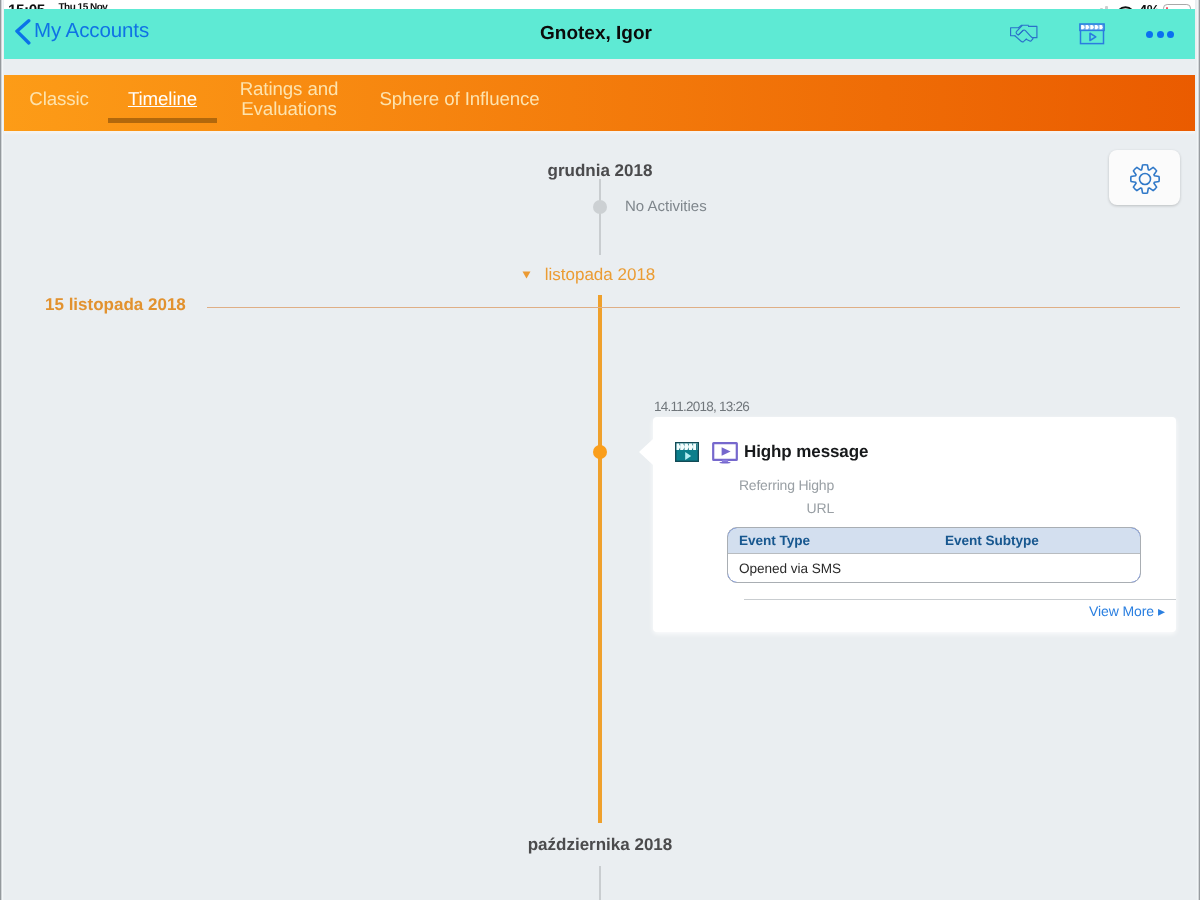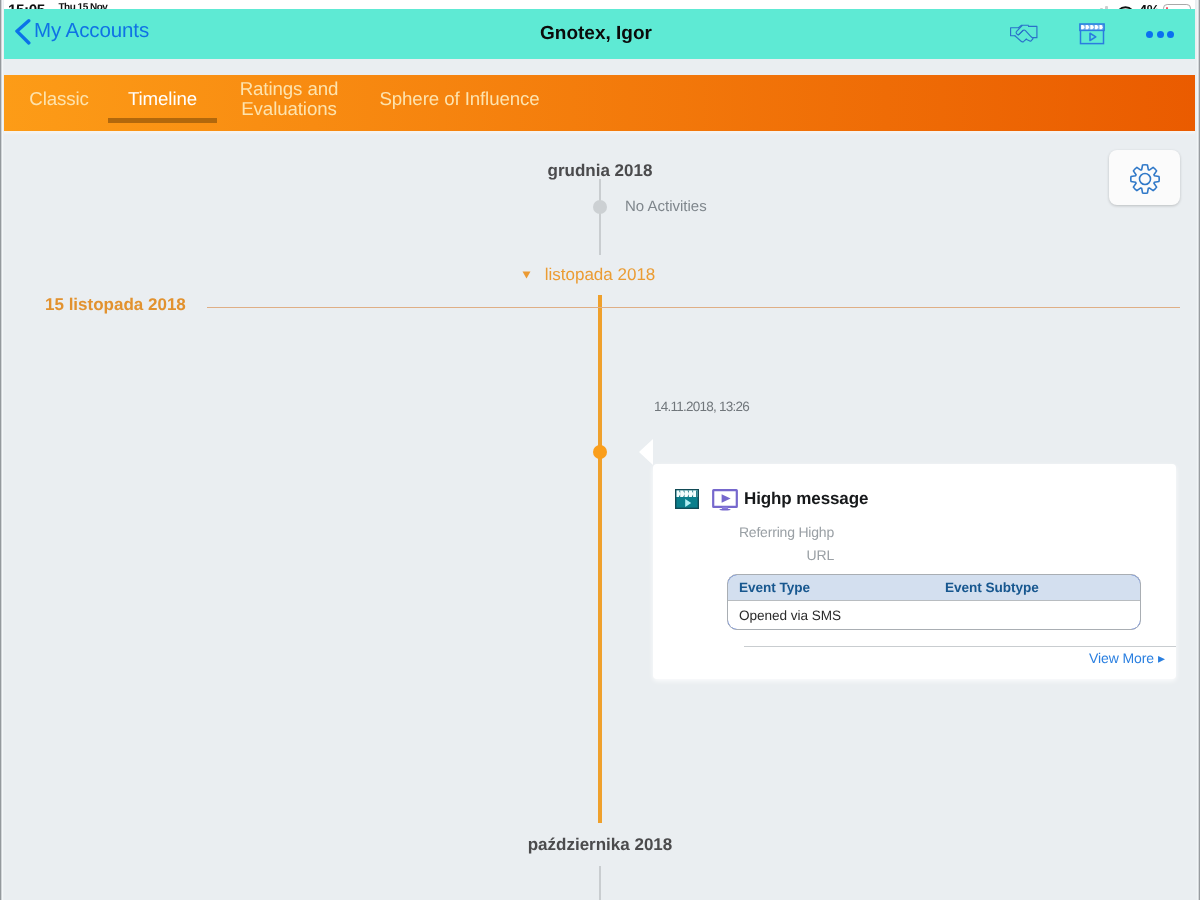--- a/index.html
+++ b/index.html
@@ -155,21 +155,21 @@
             <span></span>
             <span></span>
             <span></span>
           </span>
       </div>
     </div>
   </div>
 
   <div class="tabbar">
     <div class="tab" style="left:0px;width:118px;">Classic</div>
-    <div class="tab active" style="left:108px;width:109px;">Timeline</div>
+    <div class="tab active" style="left:108px;width:109px;text-decoration:underline;">Timeline</div>
     <div class="tab" style="left:338px;width:243px;">Sphere of Influence</div>
     <div class="tab" style="left:217px;width:144px;">Ratings and
 Evaluations</div>
   </div>
 
   <div class="tabbar-glow"></div>
 
   <div class="month-label" style="top:161px;">grudnia 2018</div>
   <div class="tl-line" style="top:179px;height:76px;"></div>
   <div class="tl-dot-gray" style="top:200px;"></div>
@@ -179,21 +179,21 @@
   <svg width="9" height="8" viewBox="0 0 9 8" style="position:absolute;left:522px;top:271px;">
       <path d="M0.5 0.6 H8.5 L4.5 7.4 Z" fill="#eb9a33"></path>
     </svg>
   <div class="tl-line-orange" style="top:295px;height:528px;"></div>
   <div class="day-label" style="left:45px;top:295px;">15 listopada 2018</div>
   <div class="day-rule" style="left:207px;top:307px;width:973px;"></div>
   <div class="tl-dot-orange" style="top:445px;"></div>
 
   <div class="card-ts" style="left:654px;top:399px;">14.11.2018, 13:26</div>
   <div class="card-arrow" style="left:639px;top:439px;"></div>
-  <div class="card" style="left:653px;top:417px;width:523px;height:215px;margin-top:47px;">
+  <div class="card" style="left:653px;top:417px;width:523px;height:215px;">
     <svg class="ic-film" width="24" height="20" viewBox="0 0 24 20" style="position:absolute;left:22px;top:25px;">
       <rect x="0.7" y="0.7" width="22.6" height="18.6" fill="#0b7f8c" stroke="#124a55" stroke-width="1.4"></rect>
       <rect x="1.5" y="1.4" width="21" height="6.6" fill="#f3fdfd"></rect>
       <g fill="#12707d">
         <path d="M3.9 1.4 h1.3 v6.6 h-1.3 l1.5 -3.3 z"></path>
         <path d="M8.2 1.4 h1.3 v6.6 h-1.3 l1.5 -3.3 z"></path>
         <path d="M12.5 1.4 h1.3 v6.6 h-1.3 l1.5 -3.3 z"></path>
         <path d="M16.8 1.4 h1.3 v6.6 h-1.3 l1.5 -3.3 z"></path>
         <path d="M21.1 1.4 h1.4 v6.6 h-1.4 z"></path>
       </g>

